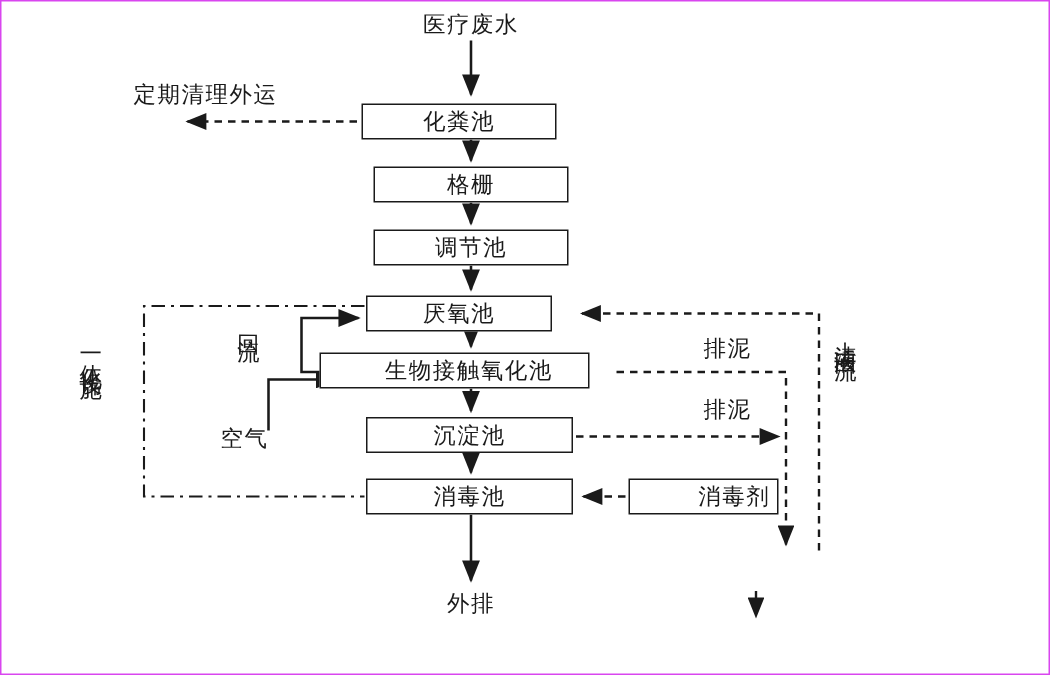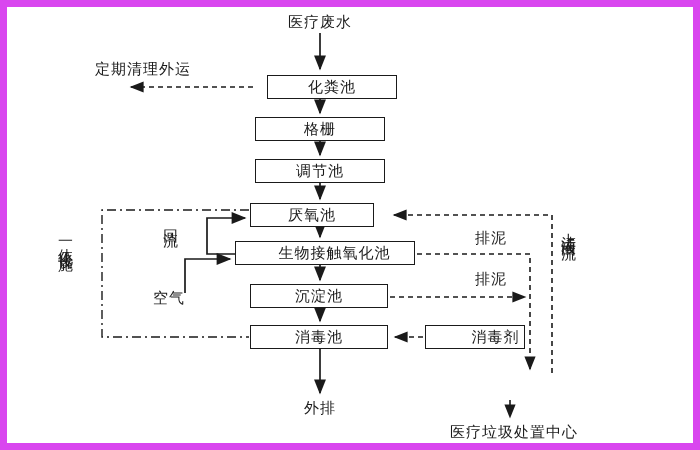--- a/index.html
+++ b/index.html
@@ -5,21 +5,21 @@
   :root{
     --line:#1a1a1a;
     --box-fill:#ffffff;
     --bg:#ffffff;
   }
   html,body{margin:0;padding:0;background:#f3f3f3;}
   .canvas{
     position:relative;
     width:700px;height:450px;
     background:var(--bg);
-    border:7px solid #d946ef;
+    border:1px solid #d946ef;
     box-sizing:border-box;
     font-family:"Liberation Sans","DejaVu Sans",sans-serif;
     color:var(--line);
     overflow:hidden;
   }
   svg.wires{position:absolute;left:0;top:0;width:700px;height:450px;}
   .box{
     position:absolute;height:24px;
     background:var(--box-fill);
     border:1.6px solid var(--line);
@@ -72,33 +72,32 @@
       <path d="M503 393 V410" marker-end="url(#ah)"></path>
     </g>
 
     <g stroke="#1a1a1a" stroke-width="1.4" fill="none" stroke-dasharray="9 4 2 4">
       <path d="M242 203 H95 V330 H242"></path>
     </g>
   </svg>
 
   <div class="lbl center" style="left:313px;top:6px;">医疗废水</div>
 
-  <div class="box" style="left:260px;top:68px;width:130px;">化粪池</div>
+  <div class="box" style="left:240px;top:68px;width:130px;">化粪池</div>
   <div class="box" style="left:248px;top:110px;width:130px;">格栅</div>
   <div class="box" style="left:248px;top:152px;width:130px;">调节池</div>
   <div class="box" style="left:243px;top:196px;width:124px;">厌氧池</div>
-  <div class="box" style="left:228px;top:234px;width:180px;padding-left:19px;">生物接触氧化池</div>
+  <div class="box" style="left:212px;top:234px;width:180px;padding-left:19px;">生物接触氧化池</div>
   <div class="box" style="left:243px;top:277px;width:138px;">沉淀池</div>
   <div class="box" style="left:243px;top:318px;width:138px;">消毒池</div>
 
   <div class="box" style="left:418px;top:318px;width:100px;padding-left:41px;">消毒剂</div>
 
   <div class="lbl" style="left:88px;top:53px;">定期清理外运</div>
   <div class="lbl v" style="left:155px;top:210px;">回流</div>
   <div class="lbl" style="left:146px;top:282px;">空气</div>
   <div class="lbl" style="left:468px;top:222px;">排泥</div>
   <div class="lbl" style="left:468px;top:263px;">排泥</div>
   <div class="lbl v" style="left:553px;top:214px;">上清液回流</div>
   <div class="lbl v" style="left:50px;top:226px;">一体化设施</div>
   <div class="lbl center" style="left:313px;top:392px;">外排</div>
-  <div class="lbl center" style="left:507px;top:416px;">医疗垃圾处置中心</div>
 
 </div>
 
 </body></html>

